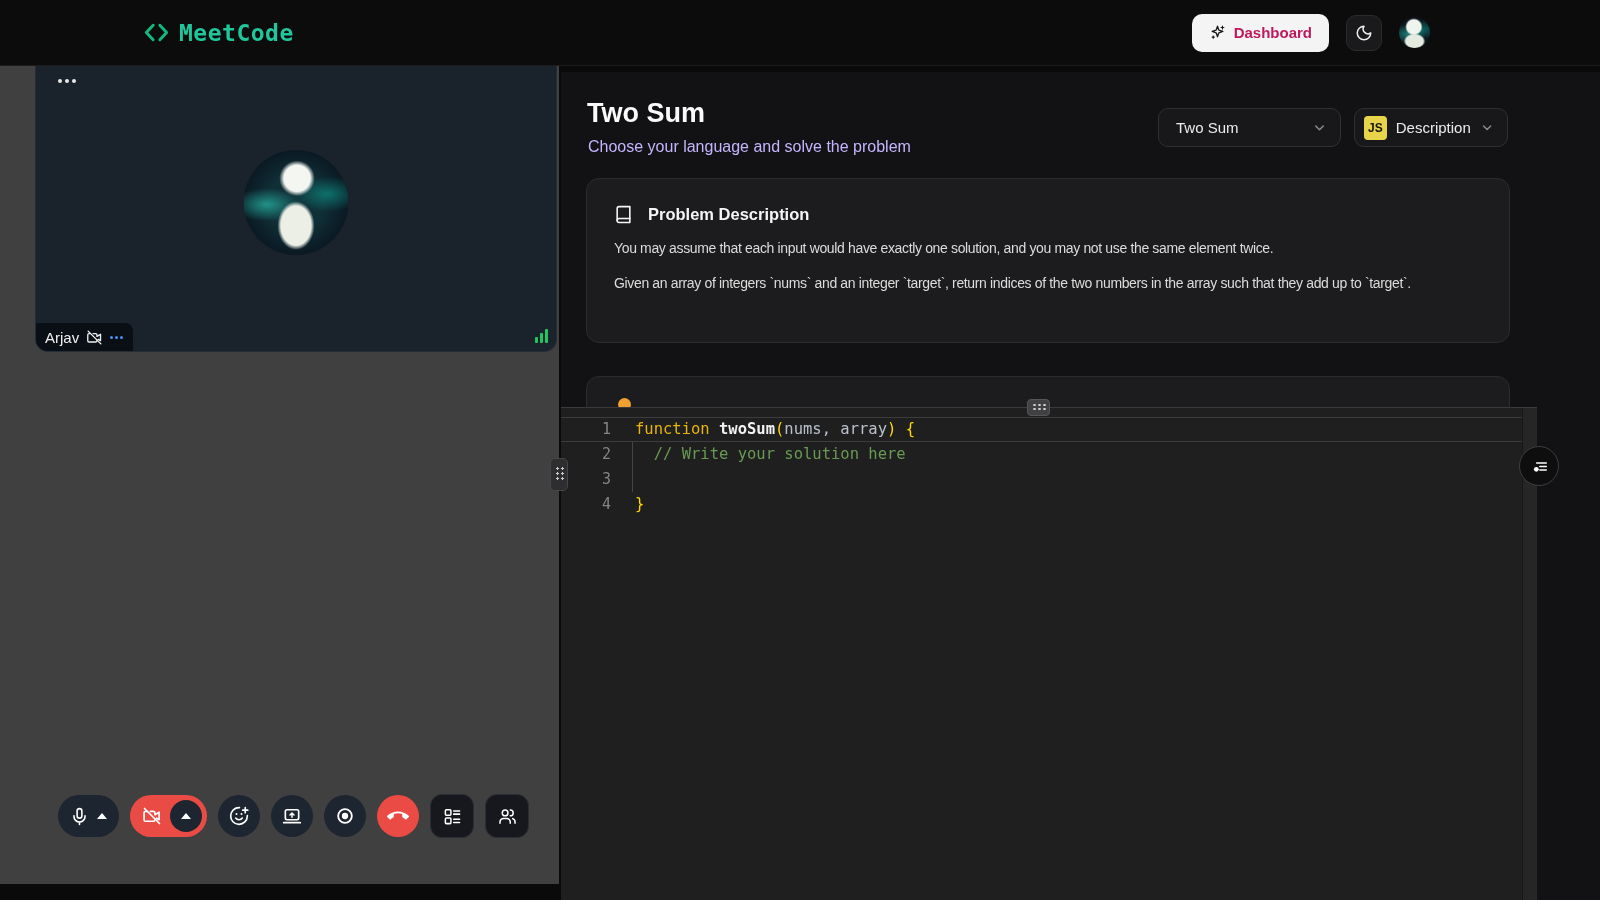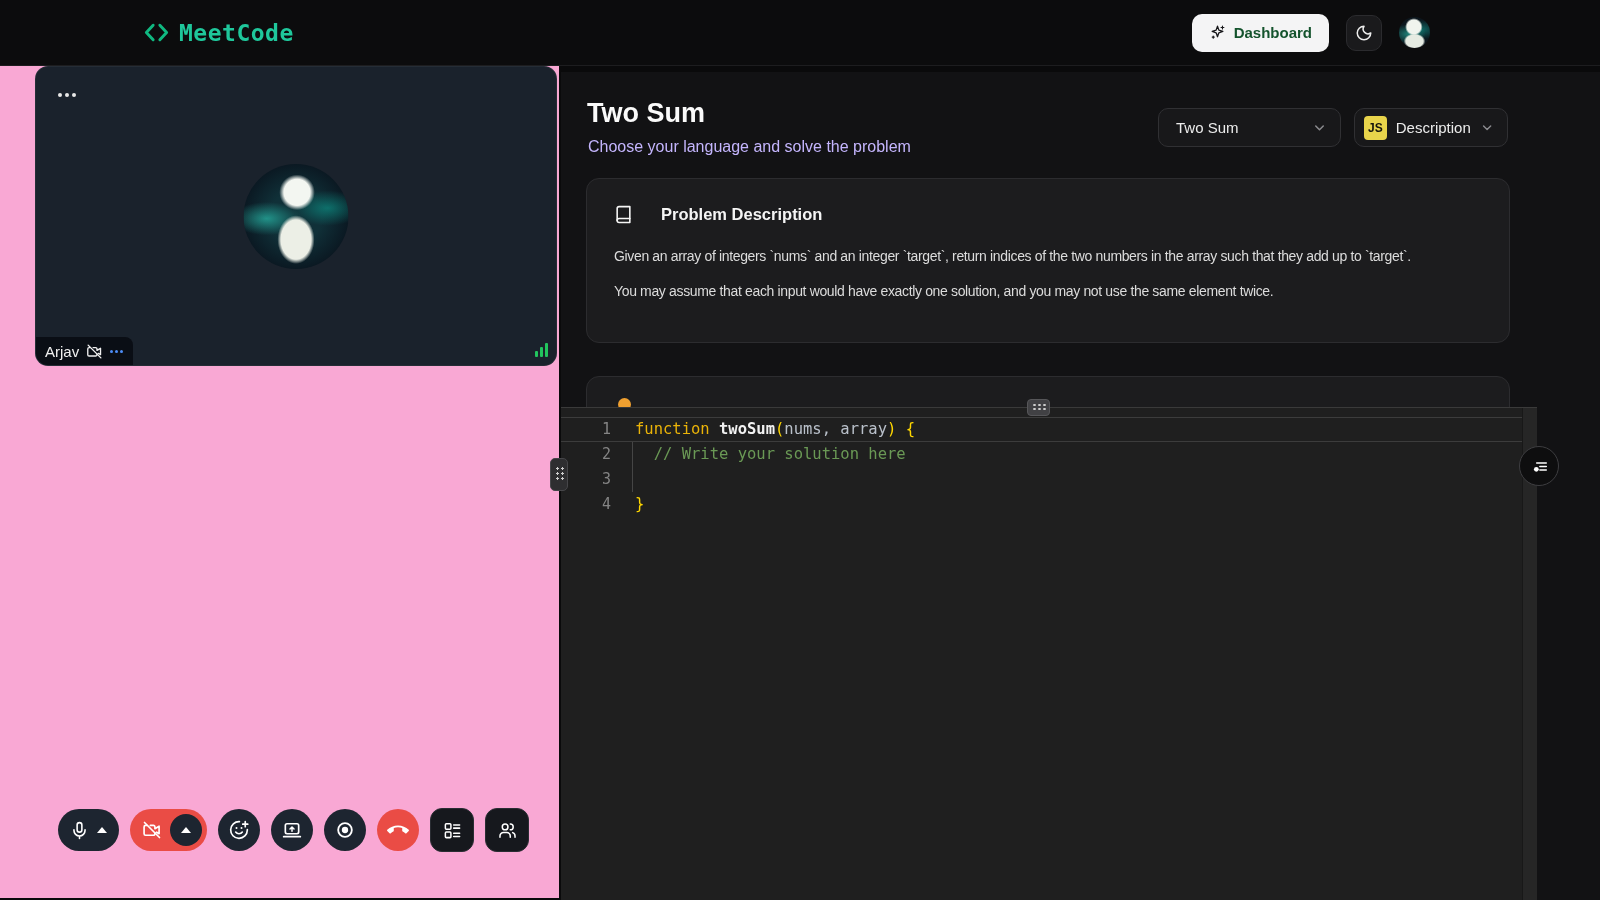--- a/index.html
+++ b/index.html
@@ -12,34 +12,34 @@
     background:#0c0c0d; border-bottom:1px solid #1d1d1f;
     display:flex; align-items:center; justify-content:space-between;
     padding:0 170px 0 143px; z-index:10; }
   .logo { display:flex; align-items:center; gap:9px; }
   .logo svg { display:block; }
   .logo-text { font-family:"DejaVu Sans Mono", monospace; font-weight:bold;
     font-size:23px; color:#1fc79b; letter-spacing:.5px; }
   .header-right { display:flex; align-items:center; gap:17px; }
   .dash-btn { display:flex; align-items:center; gap:8px; height:38px; padding:0 17px;
     background:#f4f4f5; border:none; border-radius:10px; cursor:pointer;
-    font-family:"Liberation Sans", sans-serif; font-size:15px; font-weight:700; color:#14532d; }
+    font-family:"Liberation Sans", sans-serif; font-size:15px; font-weight:700; color:#be185d; }
   .theme-btn { width:36px; height:36px; border-radius:10px; background:#1a1a1c;
     border:1px solid #2b2b2e; display:flex; align-items:center; justify-content:center; cursor:pointer; }
   .avatar-sm { width:31px; height:31px; border-radius:50%; cursor:pointer;
     background:
       radial-gradient(circle at 48% 32%, #f0f4ee 0 26%, rgba(240,244,238,0) 33%),
       radial-gradient(ellipse 58% 42% at 50% 78%, #e6ebe2 0 48%, rgba(230,235,226,0) 60%),
       radial-gradient(ellipse 80% 45% at 30% 55%, rgba(45,212,191,.55), transparent 70%),
       radial-gradient(ellipse 80% 45% at 75% 40%, rgba(16,150,140,.6), transparent 70%),
       #0c161d; }
 
   
-  .left-panel { position:absolute; top:64px; left:0; width:559px; height:834px;
-    background:#f9a8d4; }
+  .left-panel { position:absolute; top:50px; left:0; width:559px; height:834px;
+    background:#404040; }
   .video-tile { position:absolute; left:35px; top:2px; width:522px; height:300px;
     background:#1a222c; border:1px solid rgba(255,255,255,.05); border-radius:13px; }
   .tile-dots { position:absolute; left:22px; top:26px; display:flex; gap:3px; }
   .tile-dots i { width:4px; height:4px; border-radius:50%; background:#e8e8e8; }
   .call-avatar { position:absolute; left:50%; top:97px; transform:translateX(-50%);
     width:105px; height:105px; border-radius:50%;
     background:
       radial-gradient(circle at 51% 27%, #f3f6f1 0 14%, rgba(243,246,241,0) 19%),
       radial-gradient(ellipse 26% 34% at 50% 72%, #ecefe6 0 55%, rgba(236,239,230,0) 68%),
       radial-gradient(ellipse 46% 22% at 22% 52%, rgba(45,212,191,.6), transparent 72%),
@@ -80,21 +80,21 @@
     border-radius:10px; display:flex; align-items:center; cursor:pointer; font-size:15px; color:#ececec; }
   .select .chev { margin-left:auto; margin-right:13px; }
   .problem-select { left:597px; width:183px; padding-left:17px; }
   .lang-select { left:793px; width:154px; padding-left:9px; gap:9px; }
   .js-badge { width:24px; height:24px; border-radius:4px; background:#e8d44b; color:#16160e;
     font-weight:700; font-size:12px; display:flex; align-items:center; justify-content:center;
     font-family:"Liberation Sans", sans-serif;text-align:center; }
 
   .desc-card { position:absolute; left:25px; top:106px; width:924px; height:165px;
     background:#1c1c1e; border:1px solid #2c2c2f; border-radius:13px; padding:26px 26px 0 27px; }
-  .desc-head { display:flex; align-items:center; gap:28px; margin-bottom:24px; }
+  .desc-head { display:flex; align-items:center; gap:15px; margin-bottom:16px; }
   .desc-head h2 { font-size:16.5px; font-weight:700; color:#f5f5f5; }
   .desc-card p { font-size:14px; letter-spacing:-.35px; color:#dcdcdc; margin-bottom:19px;
     white-space:nowrap; overflow:hidden; }
 
   .editor-card { position:absolute; left:25px; top:304px; width:924px; height:60px;
     background:#1c1c1e; border:1px solid #2c2c2f; border-radius:13px; z-index:1; }
   .amber-dot { position:absolute; left:31px; top:21px; width:13px; height:13px;
     border-radius:50%; background:#f0a030; }
 
   
@@ -275,22 +275,22 @@
     </div>
 
     <section class="desc-card">
       <div class="desc-head">
         <svg width="19" height="19" viewBox="0 0 24 24">
           <path d="M4 19.5A2.5 2.5 0 0 1 6.5 17H20" fill="none" stroke="#f5f5f5" stroke-width="2" stroke-linecap="round"></path>
           <path d="M6.5 2H20v20H6.5A2.5 2.5 0 0 1 4 19.5v-15A2.5 2.5 0 0 1 6.5 2z" fill="none" stroke="#f5f5f5" stroke-width="2" stroke-linecap="round" stroke-linejoin="round"></path>
         </svg>
         <h2>Problem Description</h2>
       </div>
+      <p>You may assume that each input would have exactly one solution, and you may not use the same element twice.</p>
       <p>Given an array of integers `nums` and an integer `target`, return indices of the two numbers in the array such that they add up to `target`.</p>
-      <p>You may assume that each input would have exactly one solution, and you may not use the same element twice.</p>
     </section>
 
     <section class="editor-card">
       <span class="amber-dot"></span>
     </section>
 
     <div class="editor">
       <div class="grip-h"></div>
       <div class="code-lines">
           <div class="code-line current">

